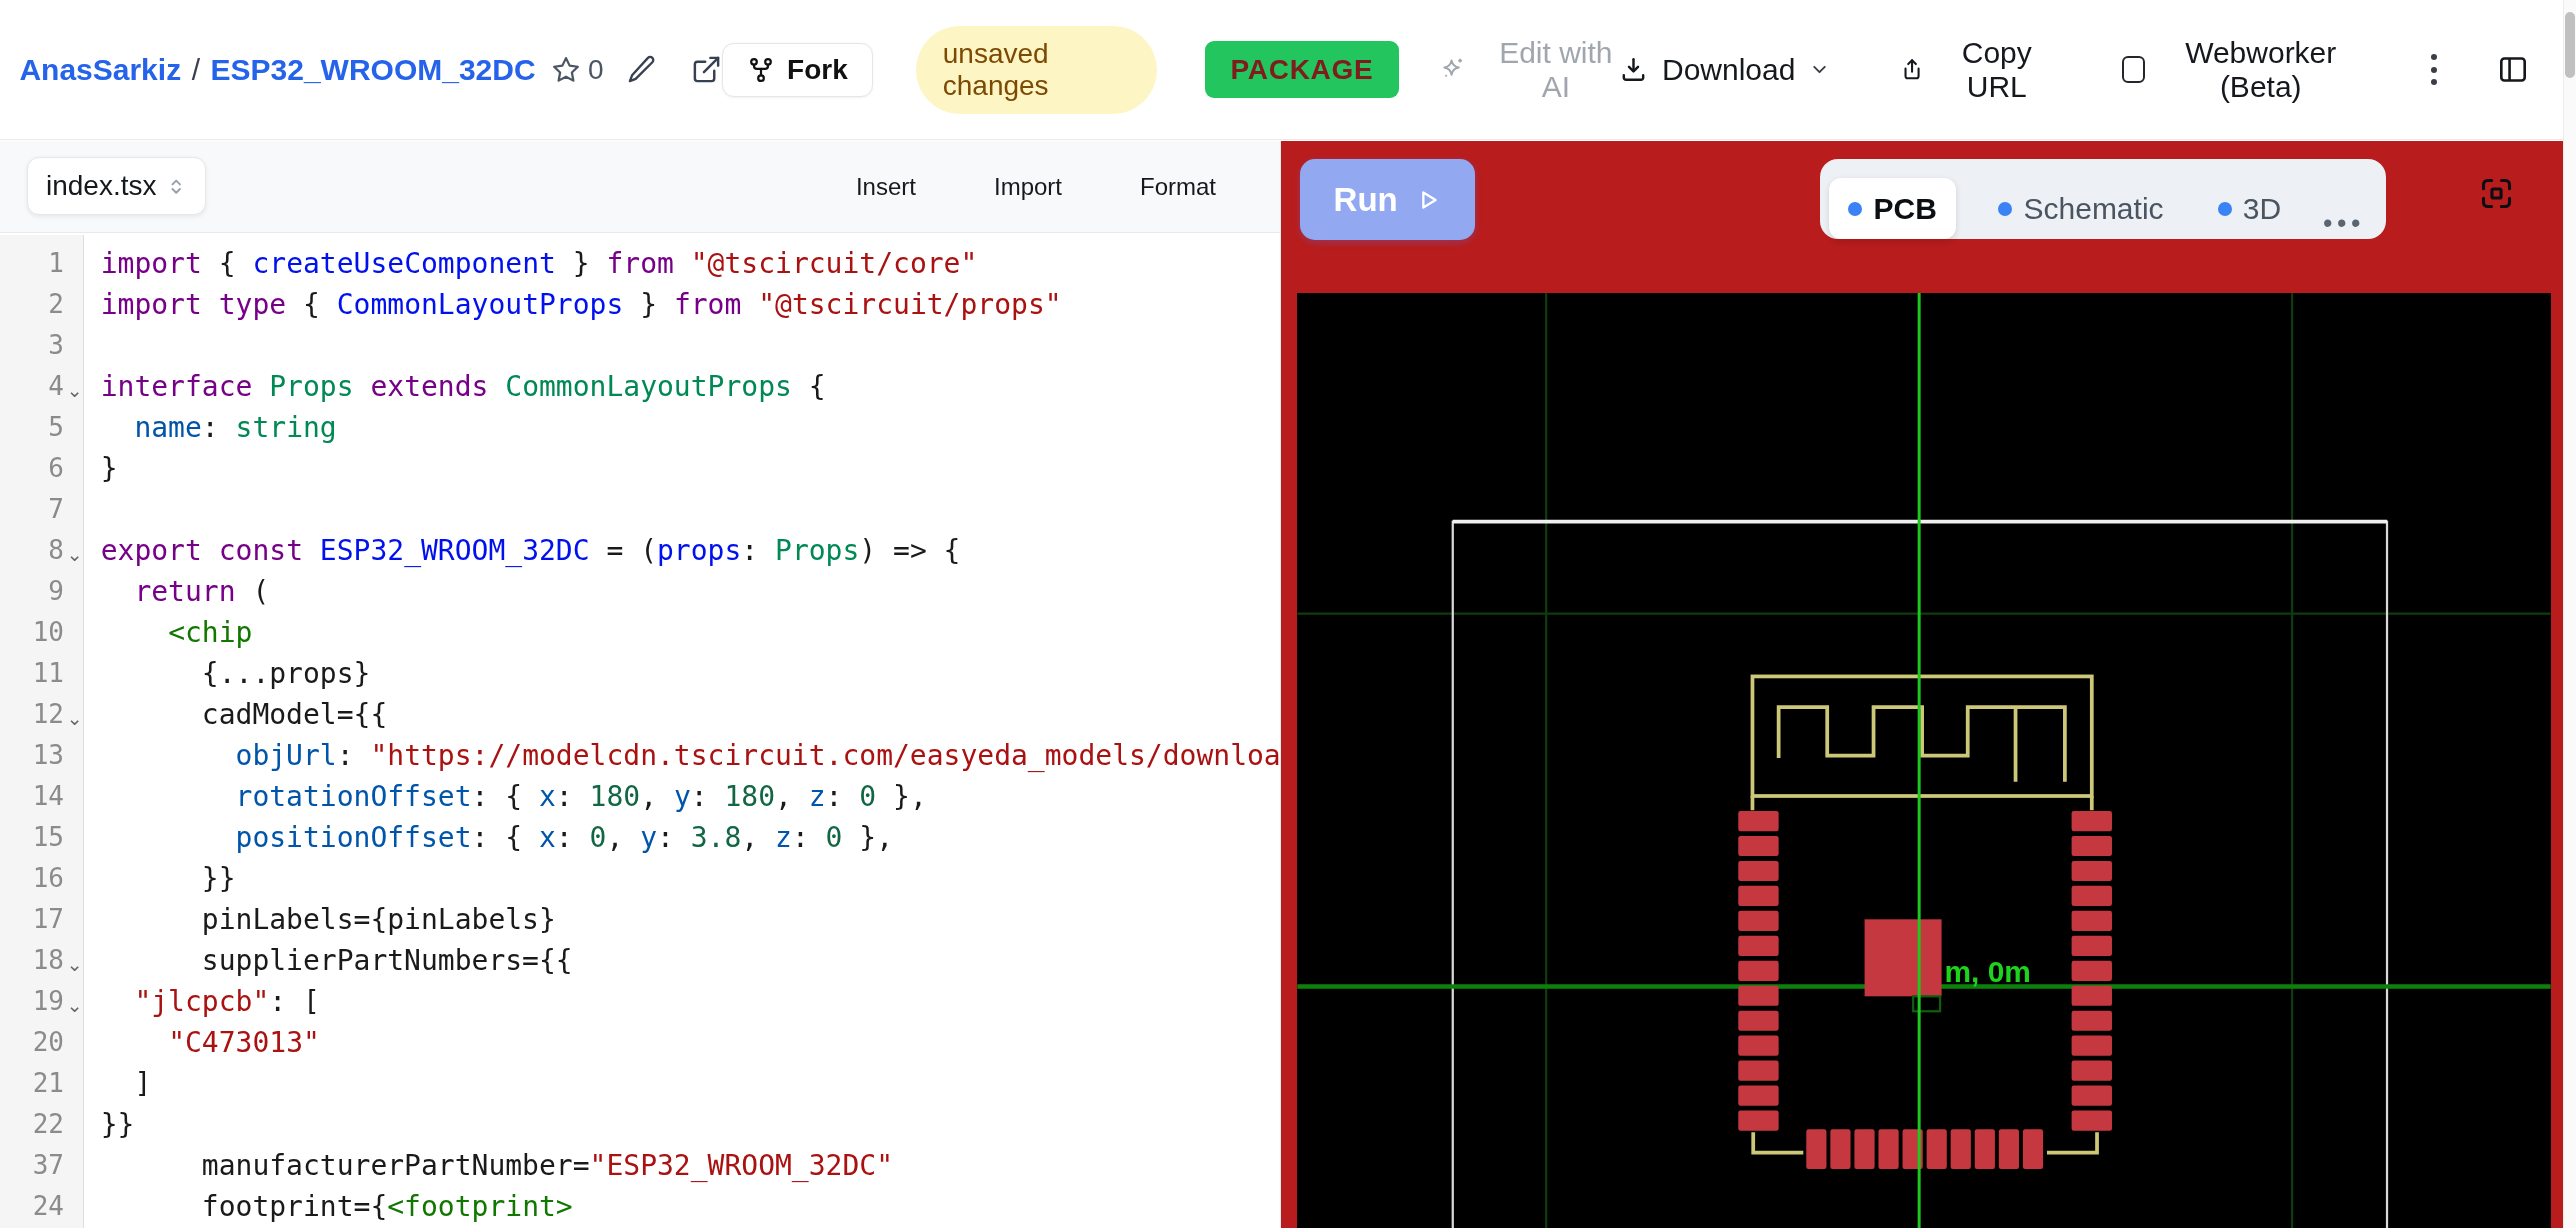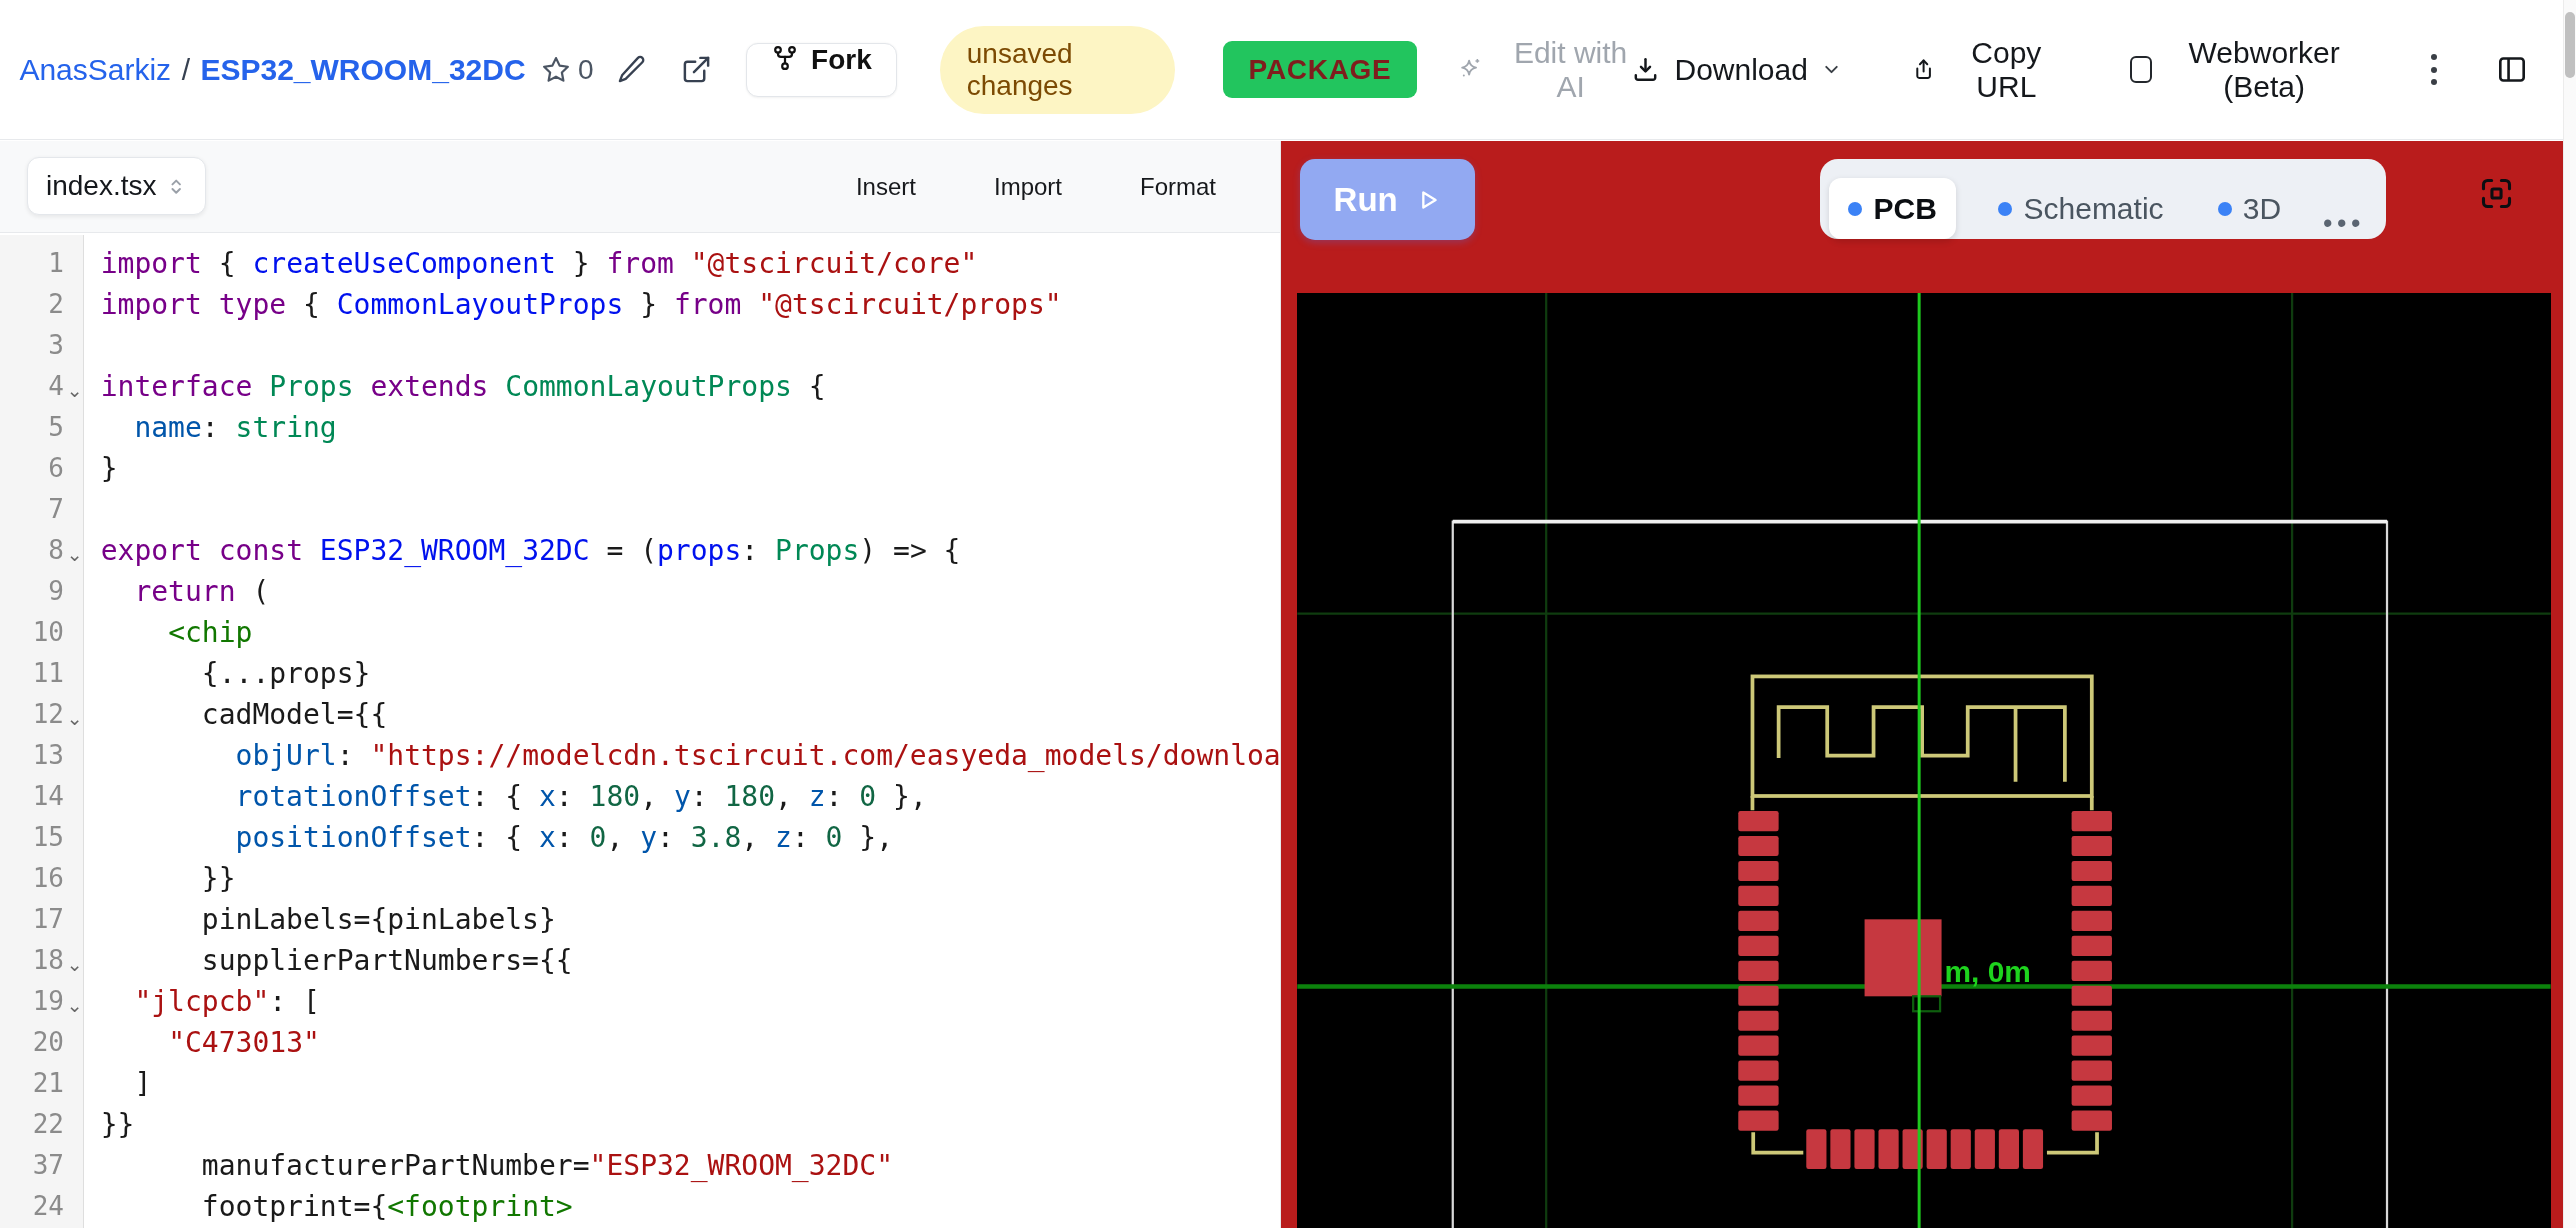--- a/index.html
+++ b/index.html
@@ -4,28 +4,28 @@
 <style>
   * { margin:0; padding:0; box-sizing:border-box; }
   html,body { width:2576px; height:1229px; overflow:hidden; background:#fff;
               font-family:"Liberation Sans", sans-serif; }
   .app { position:relative; width:2576px; height:1229px; background:#fff; }
 
   
   .header { position:absolute; left:0; top:0; right:13.5px; height:140px; background:#fff;
             border-bottom:1.5px solid #e7e9ec; display:flex; align-items:center;
             padding:0 33px 0 19.4px; }
-  .crumb { font-size:30px; font-weight:400; color:#2563eb; text-decoration:none; }
+  .crumb { font-size:30px; font-weight:700; color:#2563eb; text-decoration:none; }
   .crumb-sep { font-size:30px; color:#374151; margin:0 10.5px; font-weight:400; }
   .crumb-pkg { font-weight:700; }
   .star-group { display:flex; align-items:center; gap:7.5px; margin-left:15px; color:#4b5563; font-size:28px; }
   .icon-btn { display:flex; align-items:center; justify-content:center; background:none; border:none; cursor:pointer; color:#374151; }
   .pencil-btn { margin-left:22.4px; }
   .share-btn { margin-left:34px; }
-  .fork-btn { margin-left:34px; display:flex; gap:12px; height:54px; padding:0 24px;
+  .fork-btn { display:flex; align-items:center; gap:12px; height:54px; padding:0 24px;
               background:#fff; border:1.5px solid #e3e6ea; border-radius:12px; font-size:28px; font-weight:600;
               color:#111; box-shadow:0 0.7px 2.2px rgba(0,0,0,.06); cursor:pointer; }
   .badge-unsaved { margin-left:43px; background:#fdf5c4; color:#7c4a03; font-size:28px; font-weight:500;
                    padding:12px 27px; border-radius:747px; }
   .badge-package { margin-left:48px; background:#22c55e; color:#7f1d1d; font-size:28px; font-weight:800;
                    letter-spacing:0.7px; padding:12.7px 25.4px; border-radius:9px; }
   .edit-ai { margin-left:40px; display:flex; align-items:center; gap:28px; color:#a0a6ae;
              font-size:30px; font-weight:500; background:none; border:none; }
   .hdr-spacer { flex:1; }
   .hdr-action { display:flex; align-items:center; gap:13.5px; font-size:30px; font-weight:500; color:#15181c;

